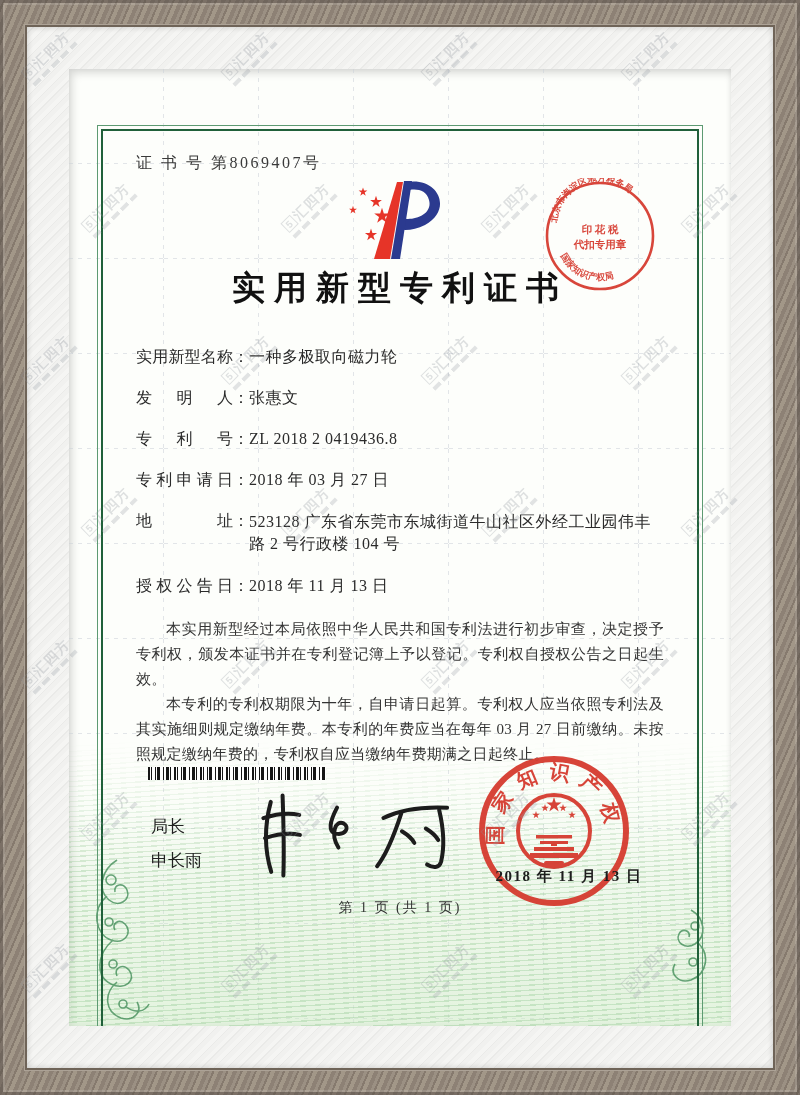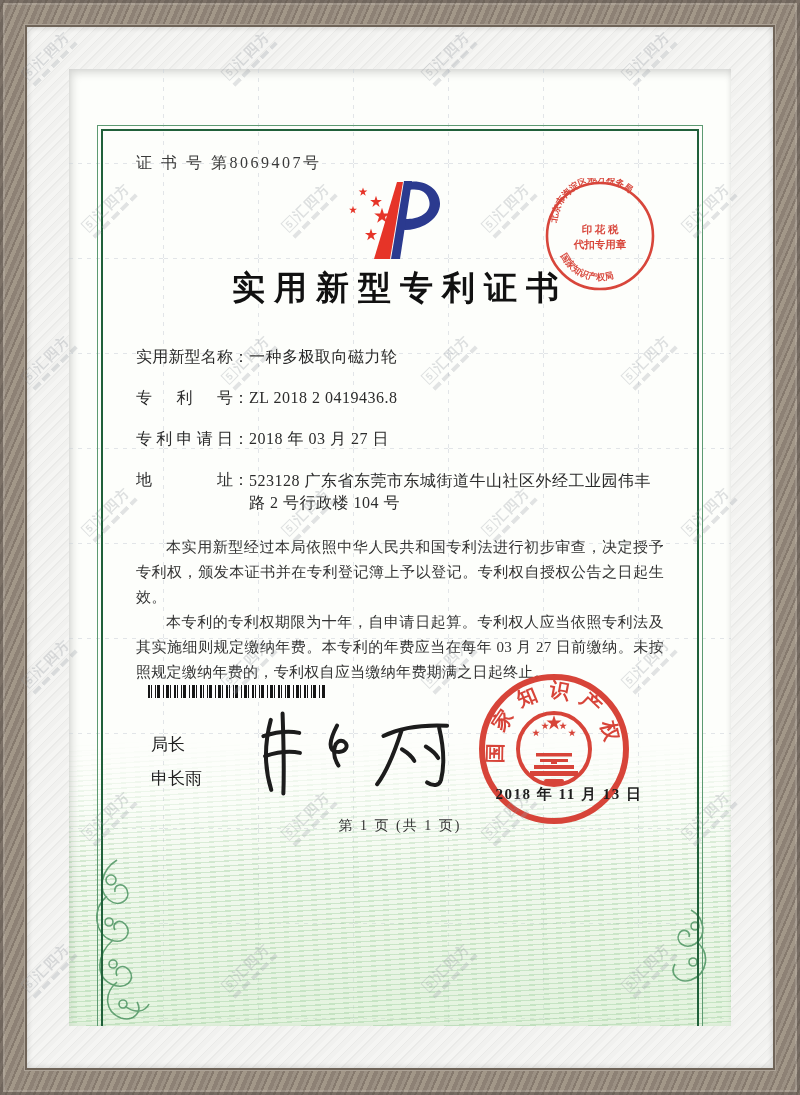--- a/index.html
+++ b/index.html
@@ -185,29 +185,35 @@
               </svg>
             </div>
 
             <div class="title">实用新型专利证书</div>
 
             <div class="fields">
               <div class="row">
                 <span class="flabel">实用新型名称</span><span class="colon">：</span><span class="fvalue">一种多极取向磁力轮</span>
               </div>
               <div class="row">
+                <span class="flabel">发明人</span><span class="colon">：</span><span class="fvalue">张惠文</span>
+              </div>
+              <div class="row">
                 <span class="flabel">专利号</span><span class="colon">：</span><span class="fvalue">ZL 2018 2 0419436.8</span>
               </div>
               <div class="row">
                 <span class="flabel">专利申请日</span><span class="colon">：</span><span class="fvalue">2018 年 03 月 27 日</span>
               </div>
               <div class="row addr">
                 <span class="flabel">地址</span><span class="colon">：</span><span class="fvalue">523128 广东省东莞市东城街道牛山社区外经工业园伟丰路 2 号行政楼 104 号</span>
               </div>
               <div class="row split">
+                <span>
+                  <span class="flabel">授权公告日</span><span class="colon">：</span><span class="fvalue">2018 年 11 月 13 日</span>
+                </span>
               </div>
             </div>
 
             <div class="paras">
               <p>本实用新型经过本局依照中华人民共和国专利法进行初步审查，决定授予专利权，颁发本证书并在专利登记簿上予以登记。专利权自授权公告之日起生效。</p>
               <p>本专利的专利权期限为十年，自申请日起算。专利权人应当依照专利法及其实施细则规定缴纳年费。本专利的年费应当在每年 03 月 27 日前缴纳。未按照规定缴纳年费的，专利权自应当缴纳年费期满之日起终止。</p>
             </div>
 
             <div class="bottom">
               <div class="barcode"></div>

